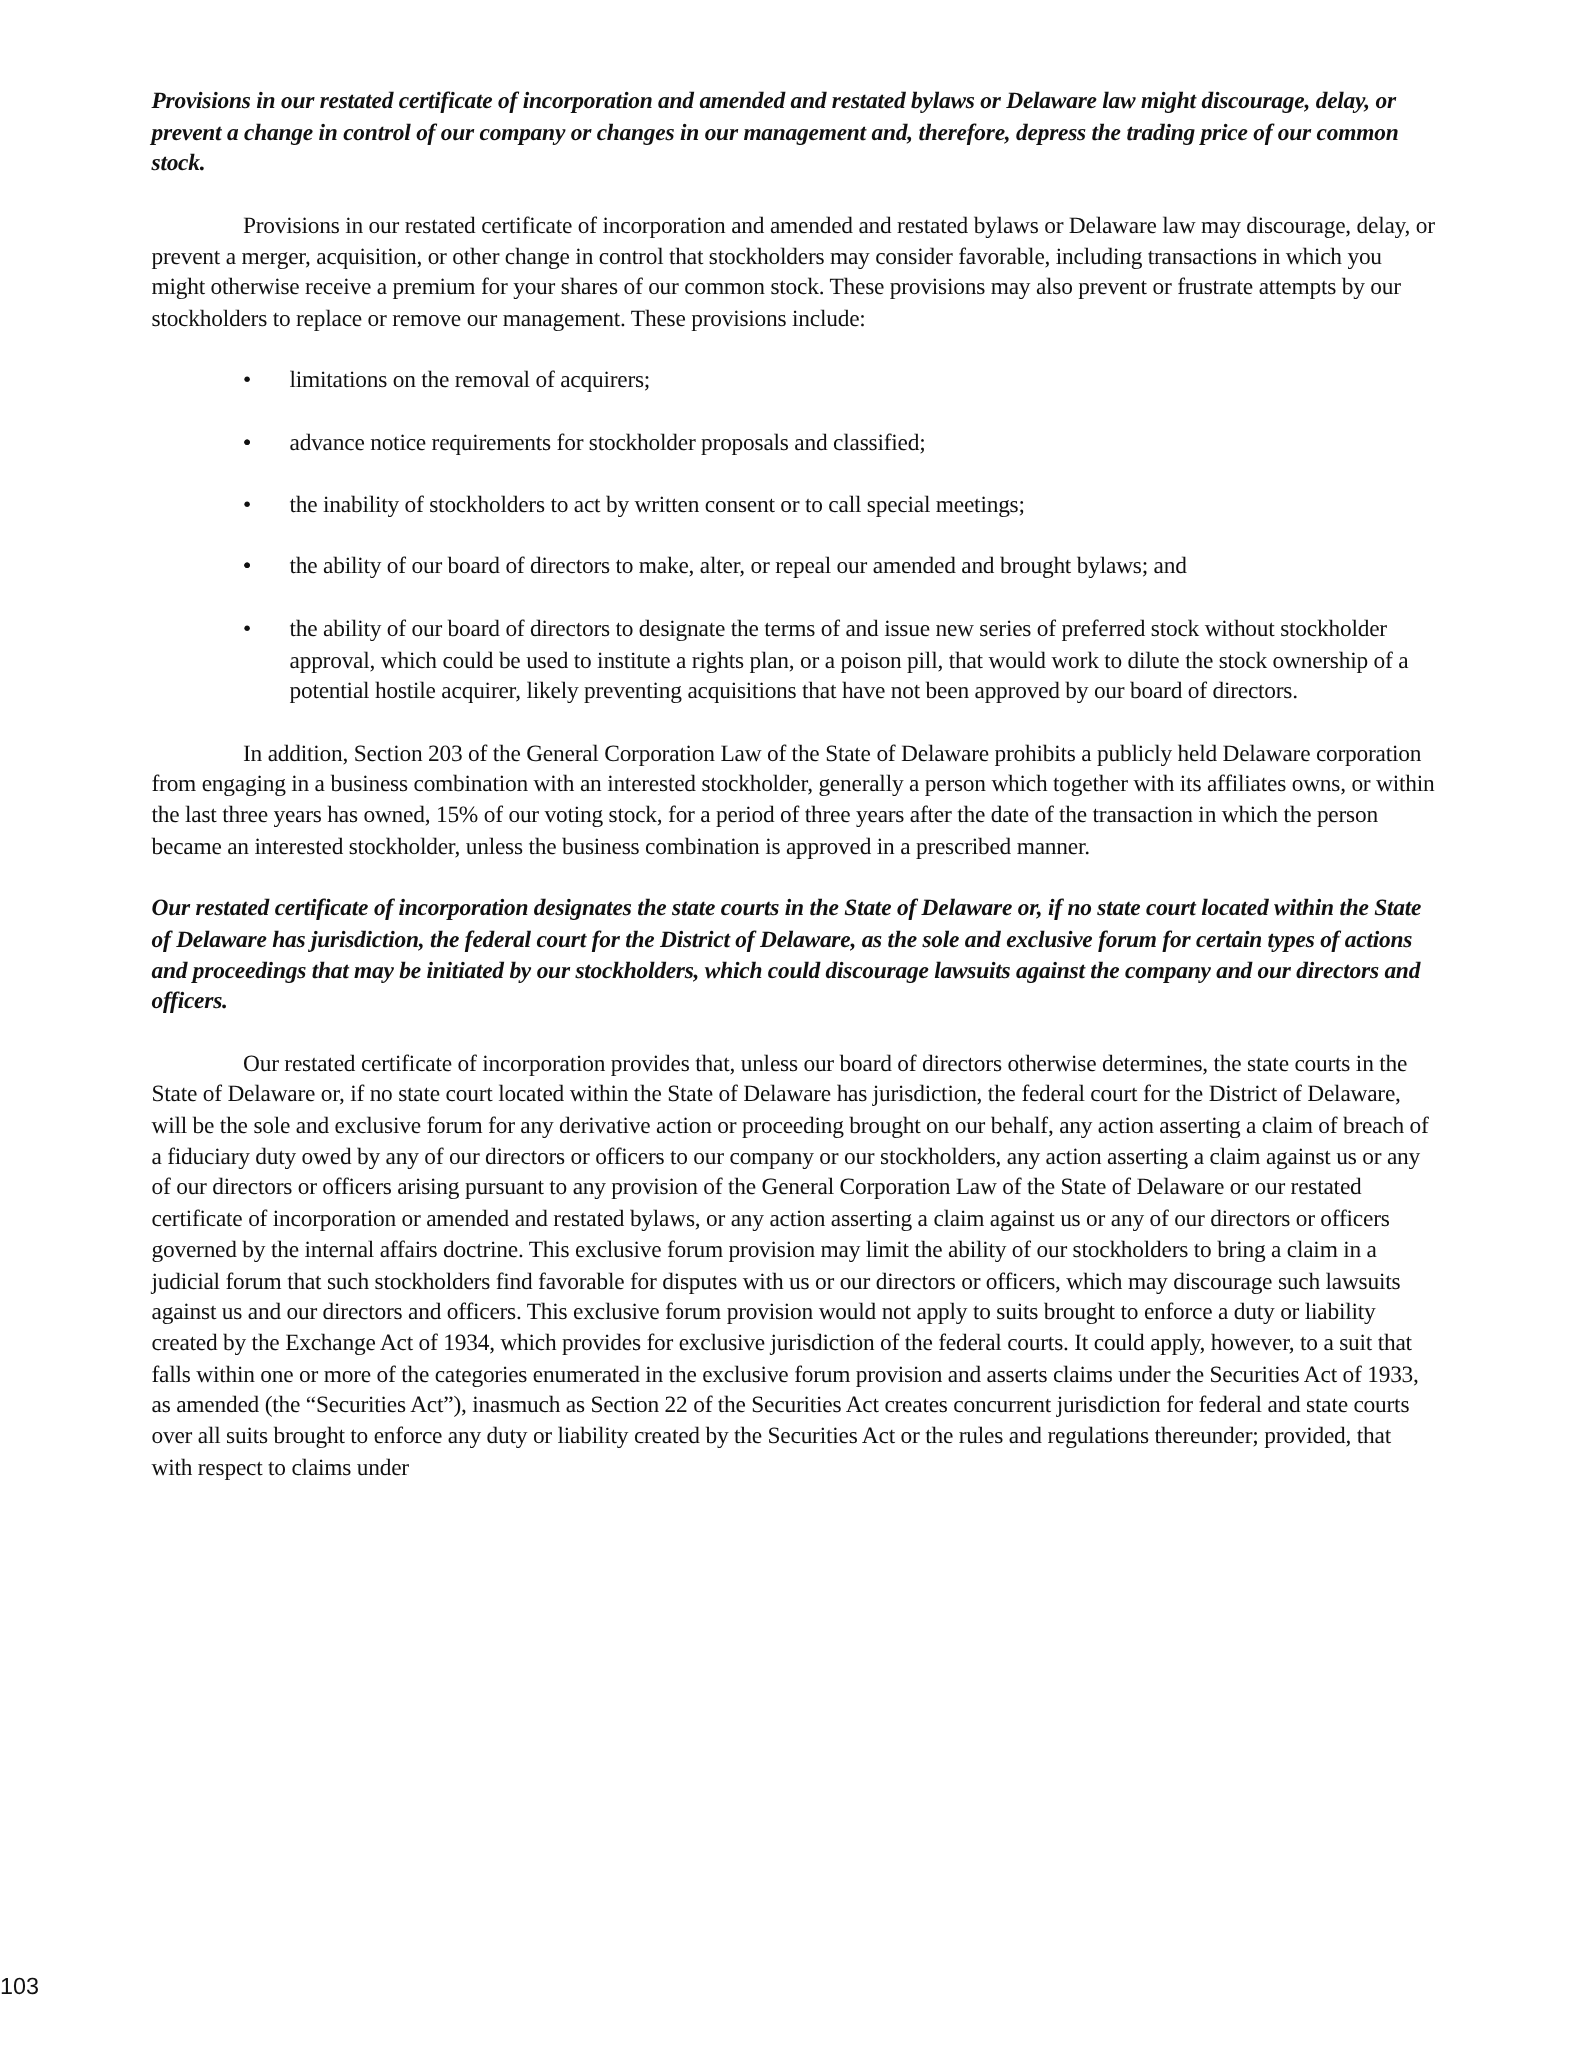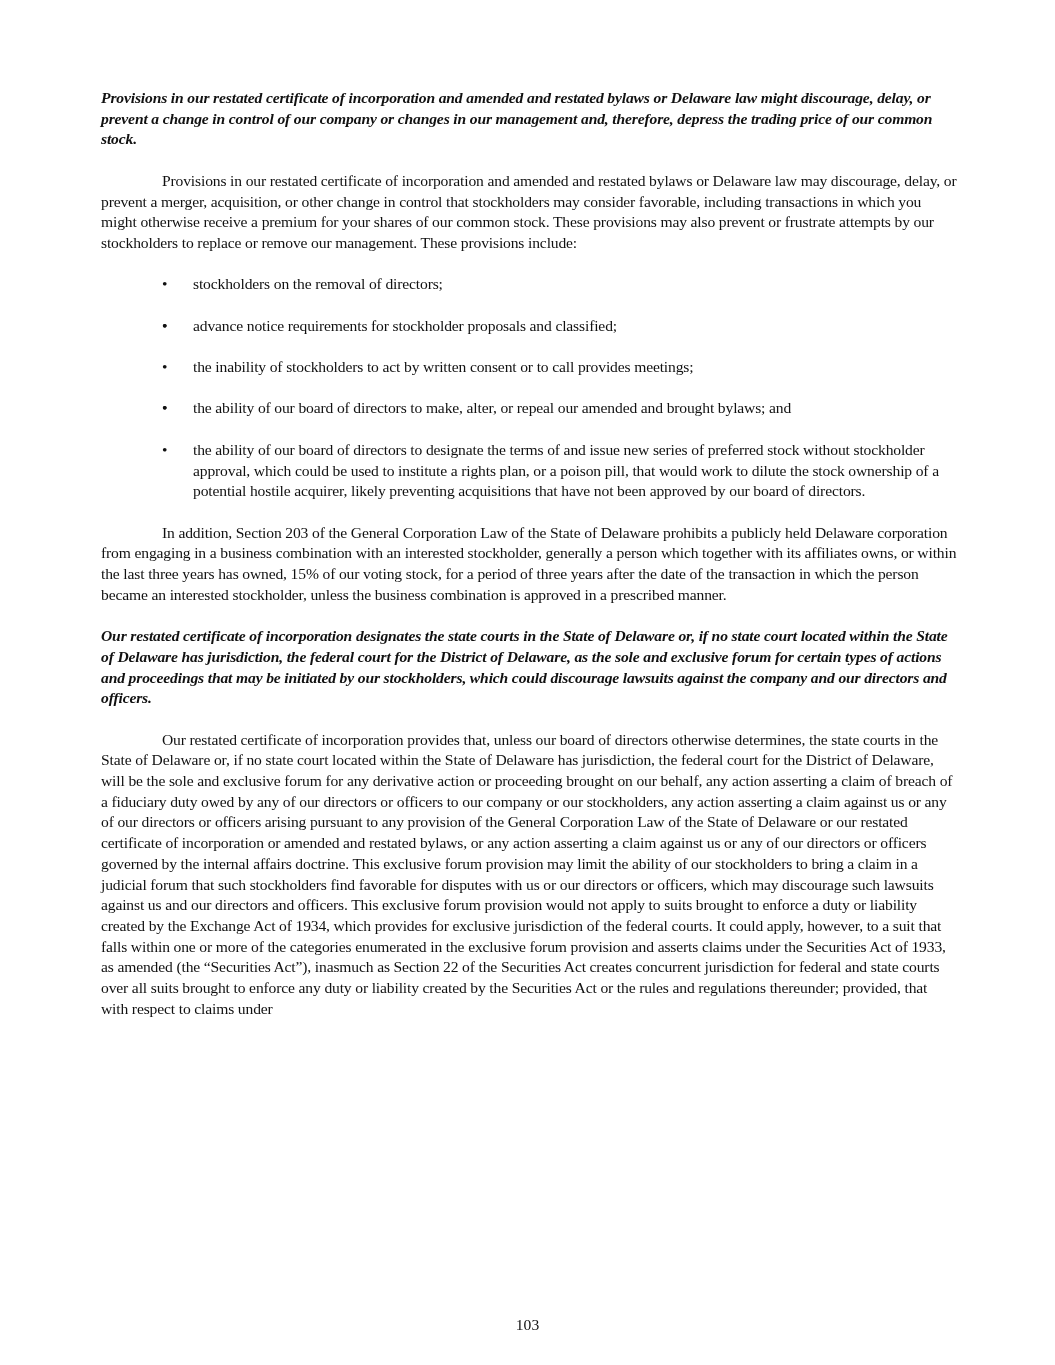--- a/index.html
+++ b/index.html
@@ -11,21 +11,21 @@
       width: 1055px;
       height: 1365px;
       position: relative;
       overflow: hidden;
       font-family: "Liberation Serif", "DejaVu Serif", serif;
       color: #111111;
     }
     .page {
       position: absolute;
       left: 101px;
-      top: 88px;
+      top: 58px;
       width: 856px;
       font-size: 15.6px;
       line-height: 20.7px;
       letter-spacing: -0.15px;
     }
     .heading {
       font-weight: bold;
       font-style: italic;
       margin: 0 0 20.7px 0;
     }
@@ -46,49 +46,48 @@
     .bullet-mark {
       position: absolute;
       left: 61px;
       top: 0;
     }
     .page-number {
       position: absolute;
       left: 0;
       width: 1055px;
       top: 1316px;
-      text-align: center;
       font-size: 15.6px;
-      font-family: Liberation Serif, serif;
+      font-family: Liberation Sans, sans-serif;
     }
   </style>
 </head>
 <body>
 
 <div class="page">
 
   <p class="heading">Provisions in our restated certificate of incorporation and amended and restated bylaws or Delaware law might discourage, delay, or prevent a change in control of our company or changes in our management and, therefore, depress the trading price of our common stock.</p>
 
   <p class="para">Provisions in our restated certificate of incorporation and amended and restated bylaws or Delaware law may discourage, delay, or prevent a merger, acquisition, or other change in control that stockholders may consider favorable, including transactions in which you might otherwise receive a premium for your shares of our common stock. These provisions may also prevent or frustrate attempts by our stockholders to replace or remove our management. These provisions include:</p>
 
   <ul class="bullets">
     <li class="bullet-item">
       <span class="bullet-mark">•</span>
-      <span>stockholders on the removal of directors;</span>
+      <span>limitations on the removal of acquirers;</span>
     </li>
     <li class="bullet-item">
       <span class="bullet-mark">•</span>
     </li>
     <li class="bullet-item">
       <span class="bullet-mark">•</span>
       <span>advance notice requirements for stockholder proposals and classified;</span>
     </li>
     <li class="bullet-item">
       <span class="bullet-mark">•</span>
-      <span>the inability of stockholders to act by written consent or to call provides meetings;</span>
+      <span>the inability of stockholders to act by written consent or to call special meetings;</span>
     </li>
     <li class="bullet-item">
       <span class="bullet-mark">•</span>
     </li>
     <li class="bullet-item">
       <span class="bullet-mark">•</span>
       <span>the ability of our board of directors to make, alter, or repeal our amended and brought bylaws; and</span>
     </li>
     <li class="bullet-item">
       <span class="bullet-mark">•</span>

